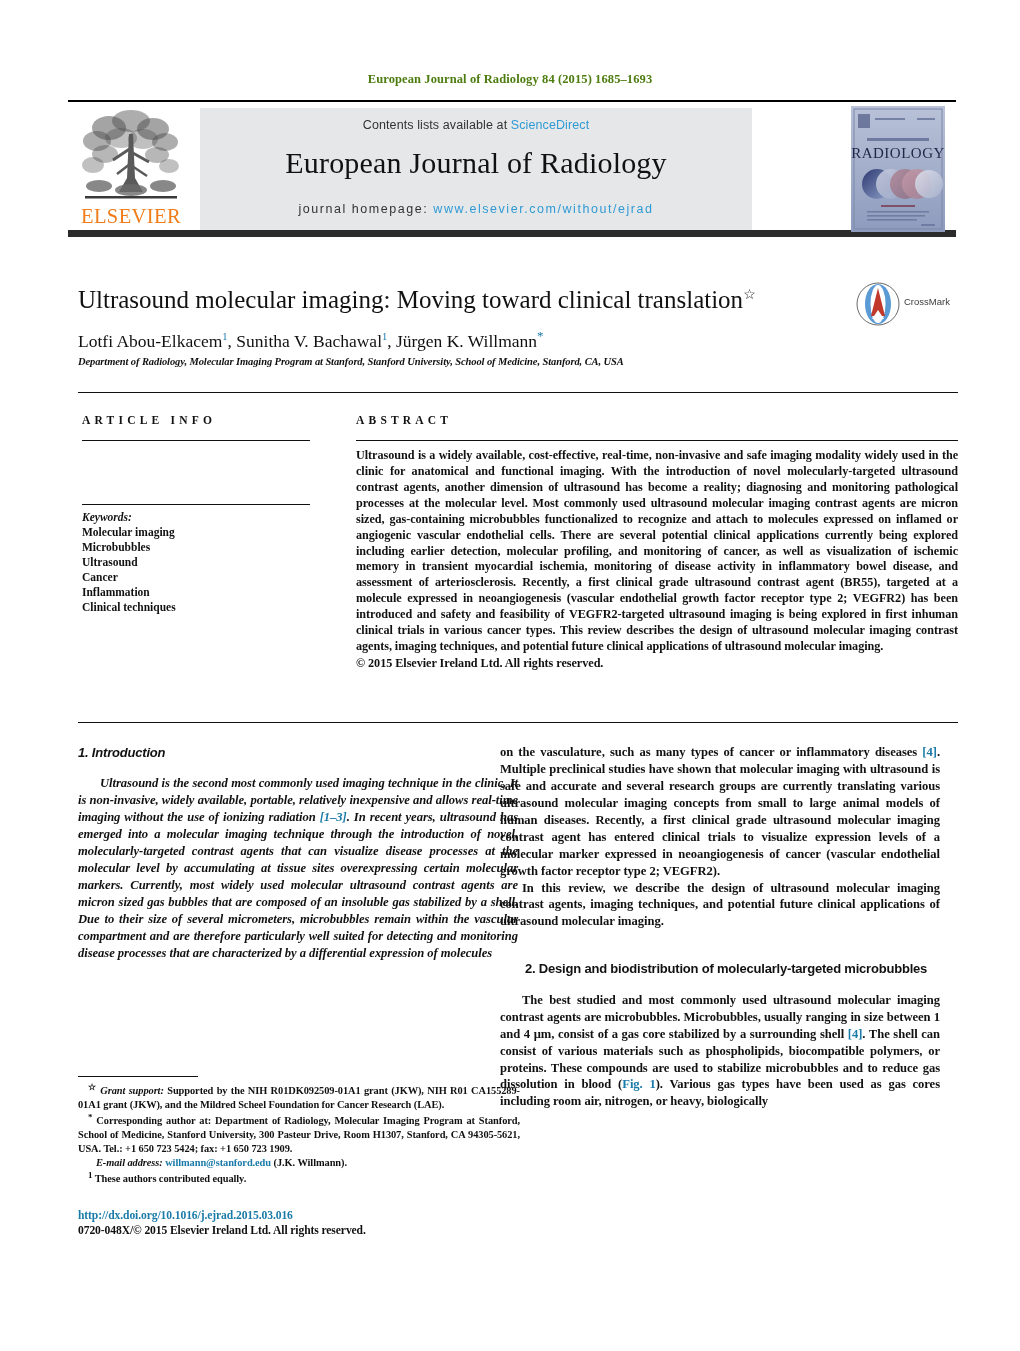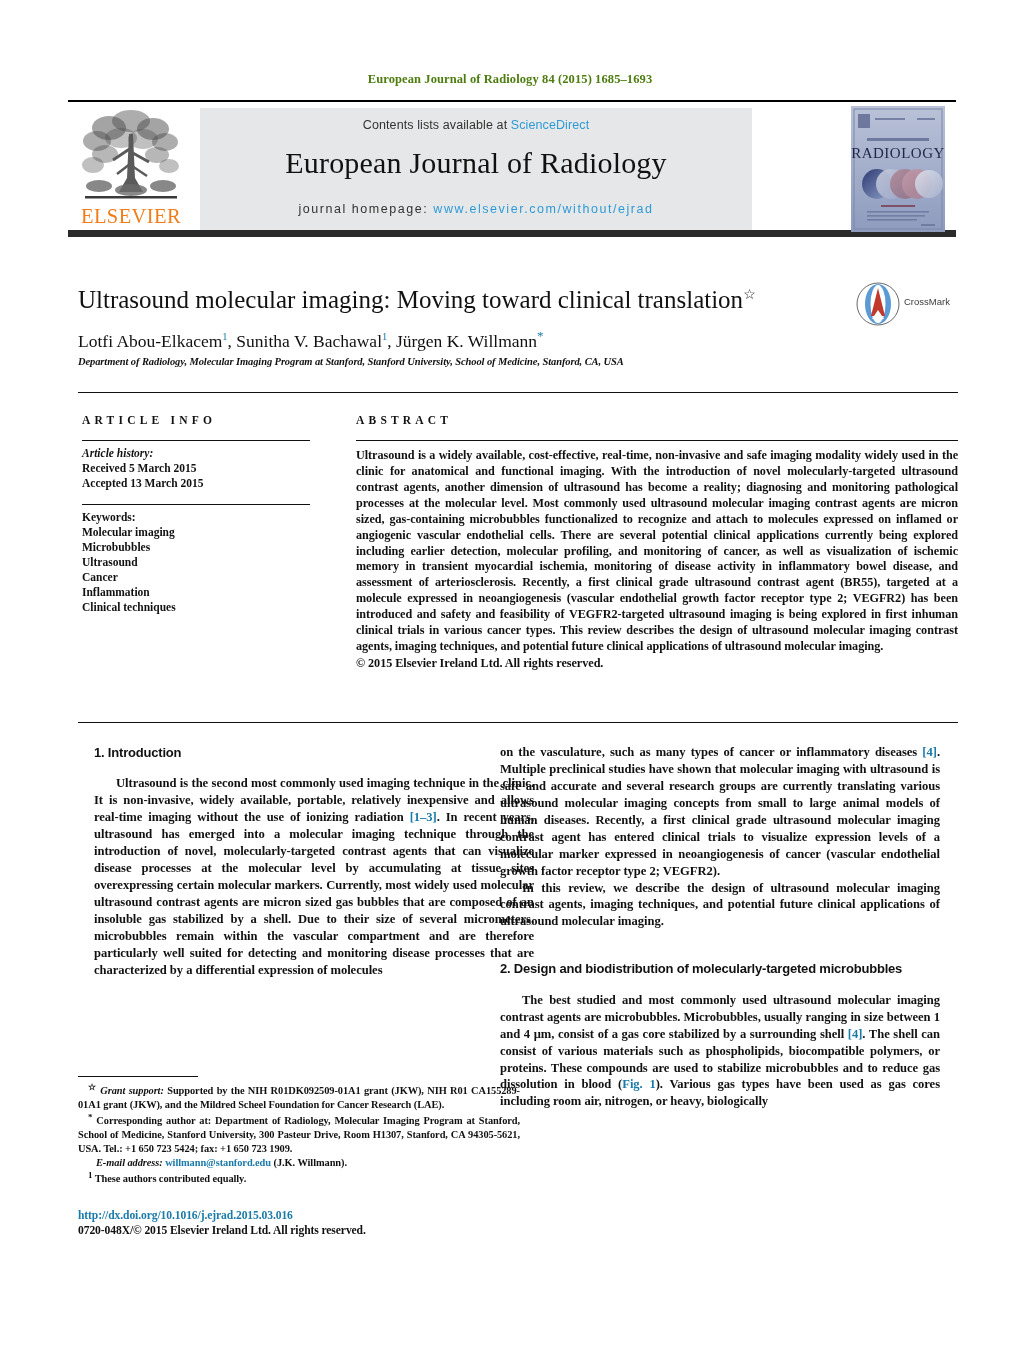--- a/index.html
+++ b/index.html
@@ -205,33 +205,33 @@
   .col {
     position: absolute;
     width: 440px;
     font-size: 12.6px;
     line-height: 1.345;
     text-align: justify;
     color: #111;
     font-weight: bold;
     letter-spacing: -.05px;
   }
-  .col-left  { left: 94px;  top: 744px; }
+  .col-left  { left: 78px;  top: 744px; font-style: italic; }
   .col-right { left: 500px; top: 744px; }
   .col p { margin: 0; text-indent: 22px; }
   .col p.noindent { text-indent: 0; }
   .h2 {
     font-family: "Liberation Sans", sans-serif;
     font-weight: bold;
     font-size: 13px;
     margin: 0 0 14px 0;
     color: #111;
     letter-spacing: -.2px;
   }
-  .h2.spaced { margin-top: 30px; }
+  .h2.spaced { margin-top: 30px; margin-left: 25px; }
   .ref { color: #1a7aa8; }
 
   
   .fn-rule {
     position: absolute; left: 78px; top: 1076px;
     width: 120px; border-top: 1px solid #111;
   }
   .footnotes {
     position: absolute;
     left: 78px; top: 1082px;
@@ -388,28 +388,23 @@
   <div class="rule-top"></div>
   <div class="rule-bottom"></div>
 
   <div class="sec-head info-head">ARTICLE INFO</div>
   <div class="sec-head abs-head">ABSTRACT</div>
 
   <div class="info-rule-1"></div>
   <div class="info-rule-2"></div>
   <div class="abs-rule"></div>
 
-  <div class="info-col">
-    <div class="lbl">Article history:</div>
-    <div>Received 5 March 2015</div>
-    <div>Accepted 13 March 2015</div>
-  </div>
 
   <div class="kw-block">
-    <div class="lbl" style="">Keywords:</div>
+    <div class="lbl" style="font-style:italic">Keywords:</div>
     <div>Molecular imaging</div>
     <div>Microbubbles</div>
     <div>Ultrasound</div>
     <div>Cancer</div>
     <div>Inflammation</div>
     <div>Clinical techniques</div>
   </div>
 
   <div class="abstract">
     <span>Ultrasound is a widely available, cost-effective, real-time, non-invasive and safe imaging modality widely used in the clinic for anatomical and functional imaging. With the introduction of novel molecularly-targeted ultrasound contrast agents, another dimension of ultrasound has become a reality; diagnosing and monitoring pathological processes at the molecular level. Most commonly used ultrasound molecular imaging contrast agents are micron sized, gas-containing microbubbles functionalized to recognize and attach to molecules expressed on inflamed or angiogenic vascular endothelial cells. There are several potential clinical applications currently being explored including earlier detection, molecular profiling, and monitoring of cancer, as well as visualization of ischemic memory in transient myocardial ischemia, monitoring of disease activity in inflammatory bowel disease, and assessment of arteriosclerosis. Recently, a first clinical grade ultrasound contrast agent (BR55), targeted at a molecule expressed in neoangiogenesis (vascular endothelial growth factor receptor type 2; VEGFR2) has been introduced and safety and feasibility of VEGFR2-targeted ultrasound imaging is being explored in first inhuman clinical trials in various cancer types. This review describes the design of ultrasound molecular imaging contrast agents, imaging techniques, and potential future clinical applications of ultrasound molecular imaging.</span>

